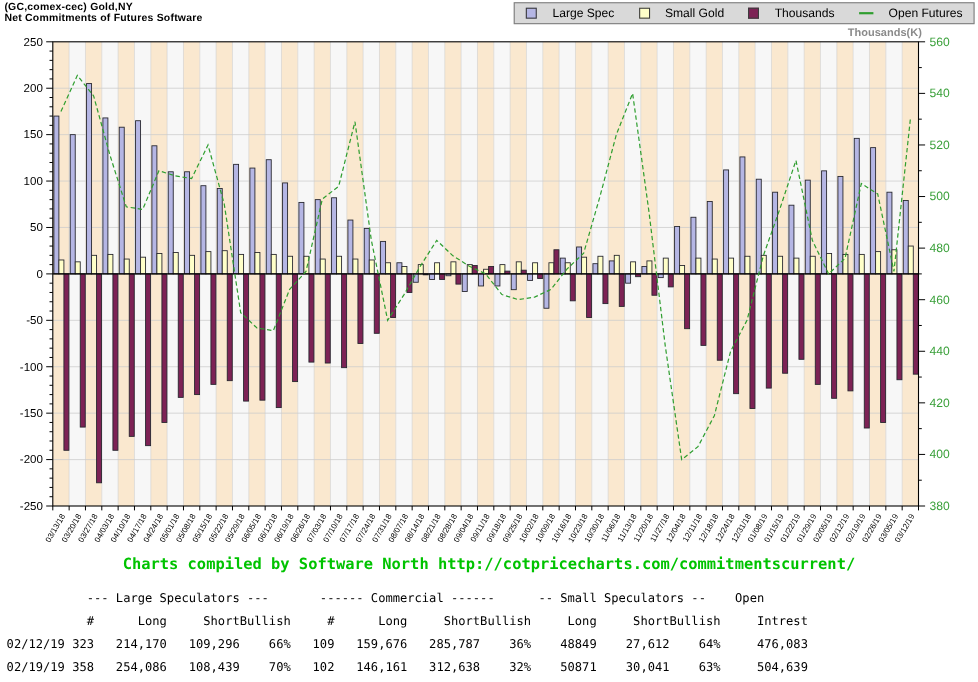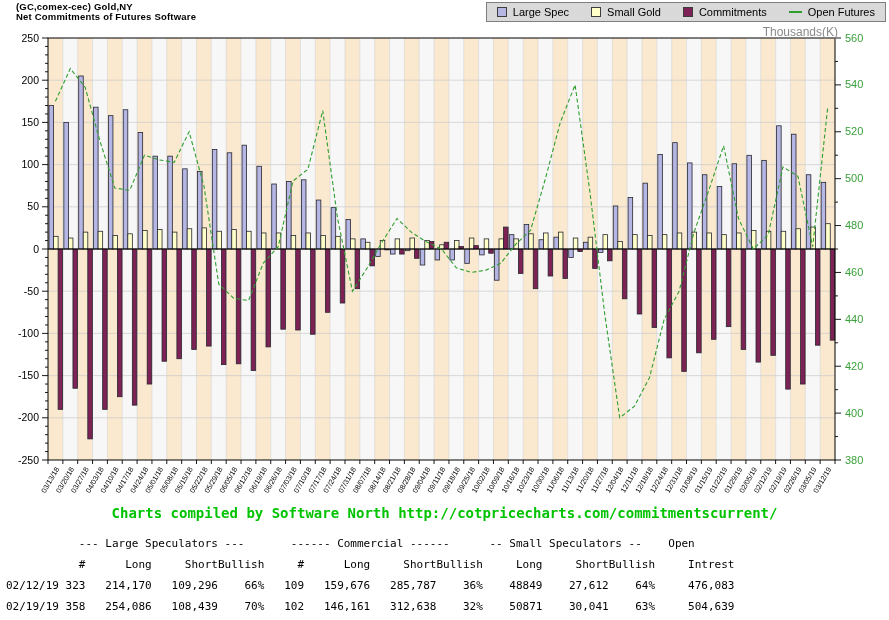--- a/index.html
+++ b/index.html
@@ -1,28 +1,28 @@
 <!DOCTYPE html>
 <html><head>
 <meta charset="utf-8">
 <style>
   html,body{margin:0;padding:0;background:#fff;}
   body{width:889px;height:620px;position:relative;overflow:hidden;
        font-family:"Liberation Sans",sans-serif;color:#000;}
-  .titles{position:absolute;top:2px;left:16px;font-size:9.5px;font-weight:bold;
+  .titles{position:absolute;top:2px;left:4px;font-size:9.5px;font-weight:bold;
           line-height:10px;letter-spacing:.2px;}
   .legend{position:absolute;top:2px;right:3px;height:18px;background:#d9d9d9;
           border:1px solid #7f7f7f;display:flex;align-items:center;
           padding:0 10px;gap:22px;font-size:11px;}
-  .legend-item{display:flex;align-items:center;gap:6px;}
+  .legend-item{display:flex;align-items:center;gap:14px;}
   .swatch{width:8px;height:8px;border:1px solid #3c3c3c;display:inline-block;}
   .line-swatch{width:13px;height:2px;display:inline-block;}
   #chart-svg{position:absolute;top:0;left:0;}
   .thousands{position:absolute;top:25px;left:748px;width:90px;text-align:right;
-             color:#8a8a8a;font-size:12px;}
+             color:#8a8a8a;font-size:10px;font-weight:bold;}
   .credit{position:absolute;top:505px;left:0;width:889px;text-align:center;
           font-family:"DejaVu Sans Mono",monospace;font-size:14px;font-weight:bold;}
   .cot-table{position:absolute;top:533px;left:6px;margin:0;
              font-family:"DejaVu Sans Mono",monospace;font-size:11px;
              line-height:21px;white-space:pre;}
 </style>
 </head>
 <body>
 
 <svg id="chart-svg" width="889" height="505">
@@ -528,21 +528,21 @@
   <div class="legend-item">
     <span class="swatch" id="sw0" style="background: rgb(181, 182, 228);"></span>
     <span>Large Spec</span>
   </div>
   <div class="legend-item">
     <span class="swatch" id="sw1" style="background: rgb(255, 255, 201);"></span>
     <span>Small Gold</span>
   </div>
   <div class="legend-item">
     <span class="swatch" id="sw2" style="background: rgb(125, 34, 85);"></span>
-    <span>Commitments</span>
+    <span>Thousands</span>
   </div>
   <div class="legend-item">
     <span class="line-swatch" id="sw3" style="background: rgb(47, 158, 47);"></span>
     <span>Open Futures</span>
   </div>
 </div>
 
 <div class="thousands">Thousands(K)</div>
 
 <div class="credit" id="credit" style="color: rgb(0, 195, 0);"><span>Charts compiled by Software North</span><span>  </span><span>http://cotpricecharts.com/commitmentscurrent/</span></div>

